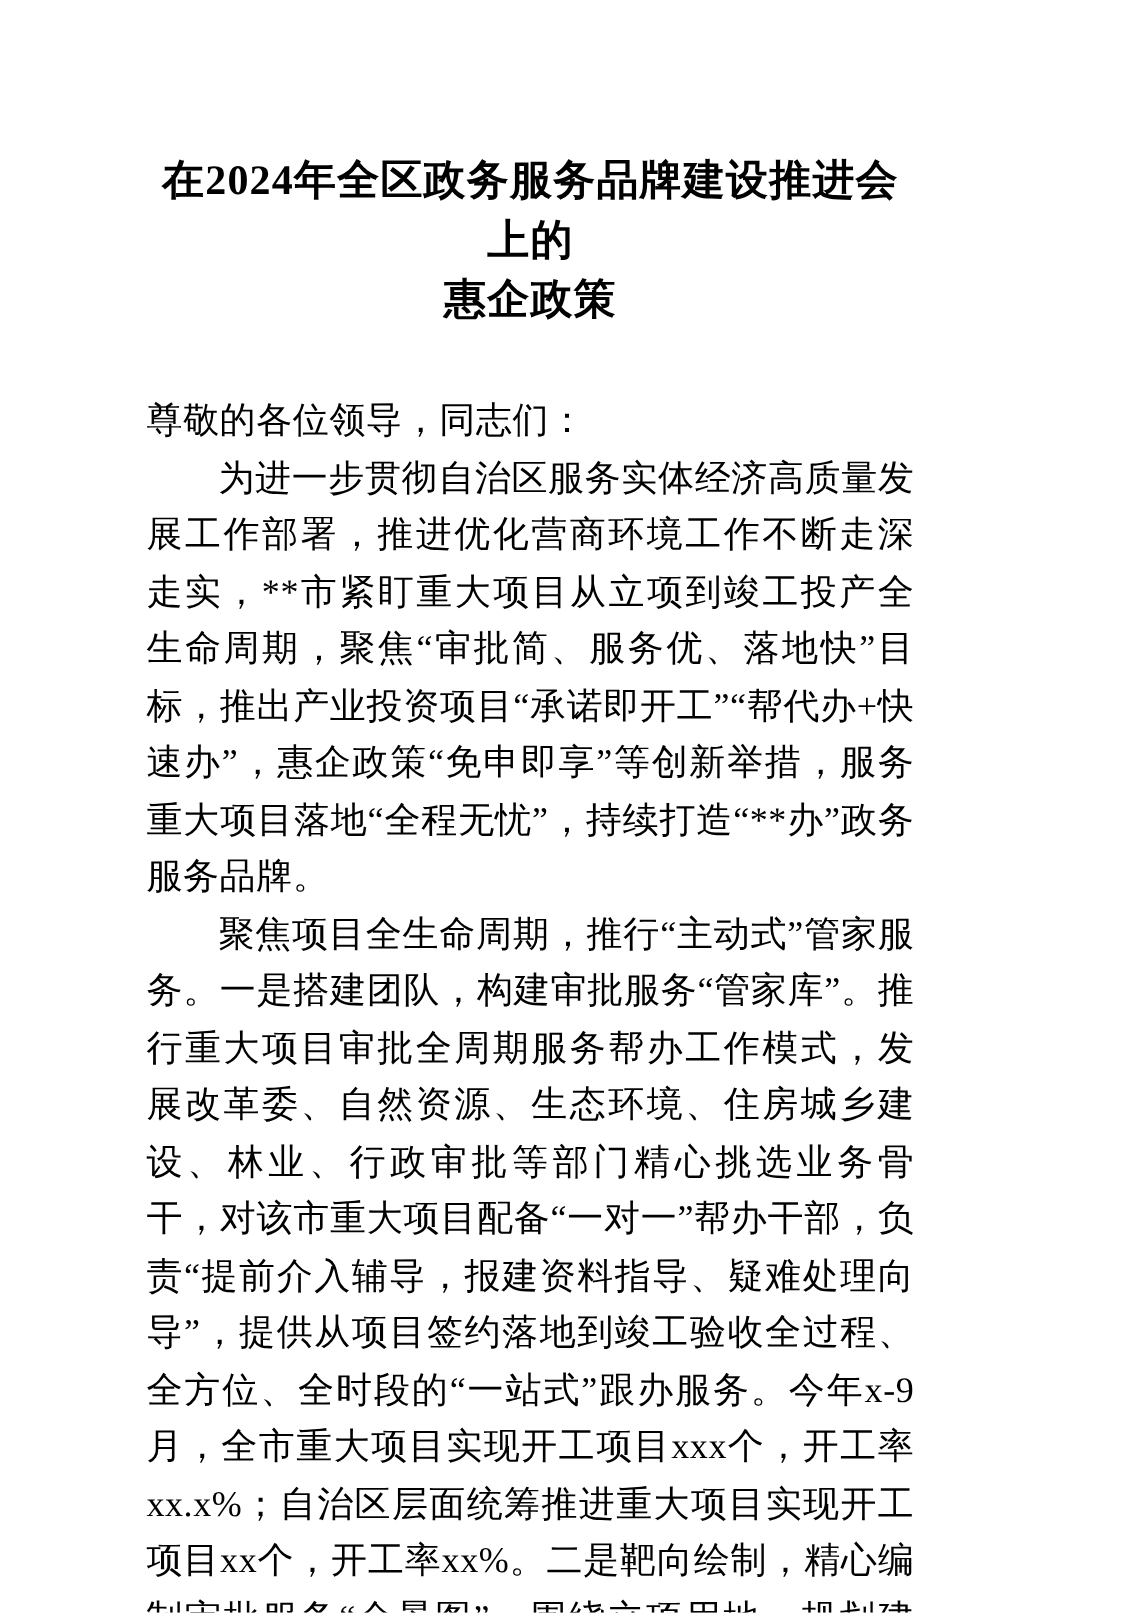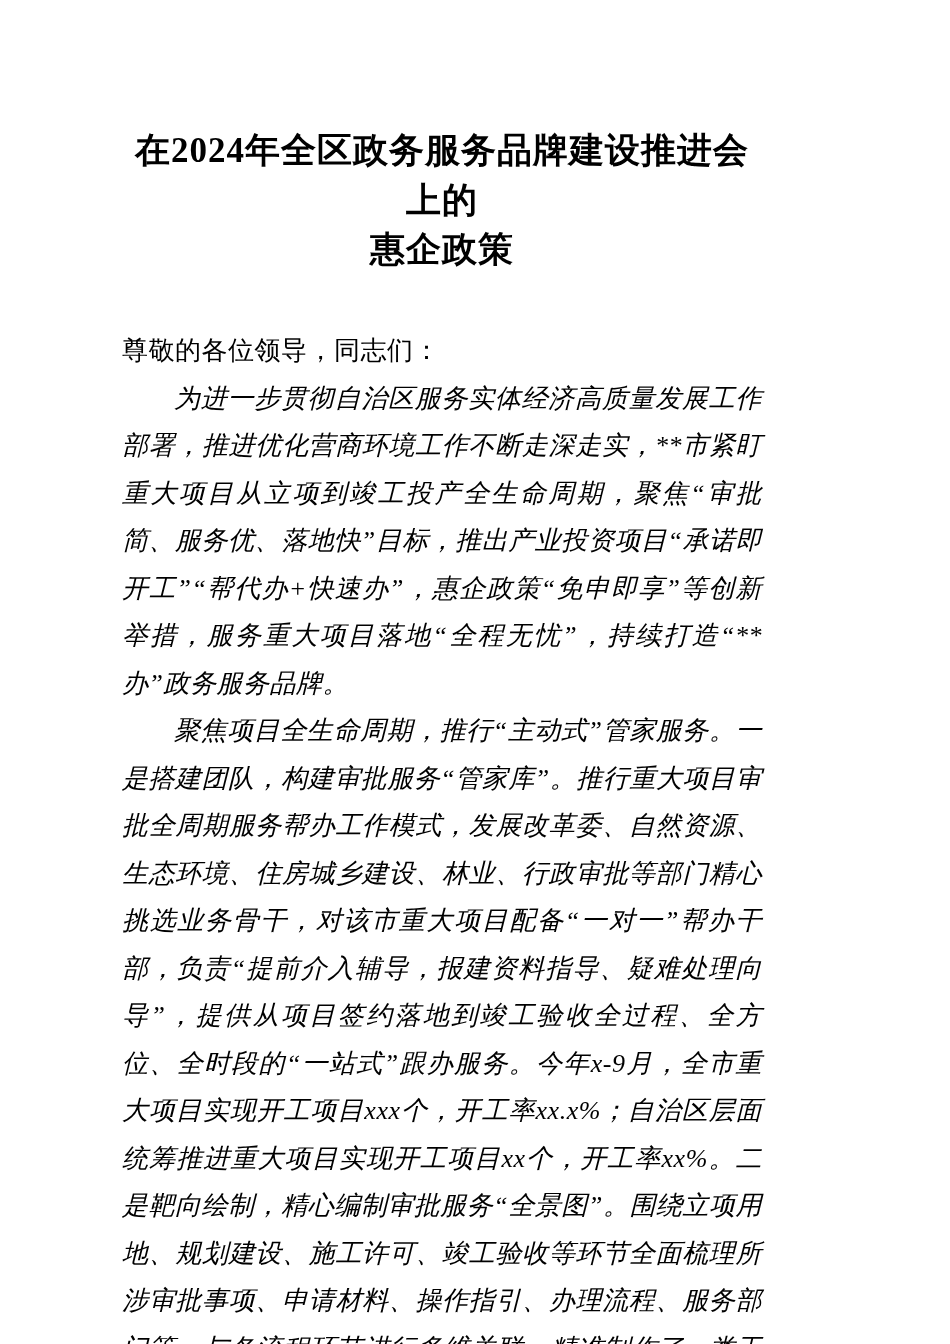--- a/index.html
+++ b/index.html
@@ -20,30 +20,29 @@
     }
     .doc-title {
       font-size: 35px;
       font-weight: bold;
       text-align: center;
       line-height: 1.42;
       margin: 0 0 52px 0;
       letter-spacing: 1px;
     }
     .doc-body p {
-      font-size: 26px;
+      font-size: 30px;
       line-height: 47.5px;
       margin: 0;
       text-align: justify;
       letter-spacing: 0.5px;
       word-break: break-all;
     }
     .doc-body p.indent {
       text-indent: 2em;
-      font-style: italic;
     }
   </style>
 </head>
 <body>
 
 <div class="page">
   <h1 class="doc-title">
     <span>在2024年全区政务服务品牌建设推进会上的</span><br>
     <span>惠企政策</span>
   </h1>

